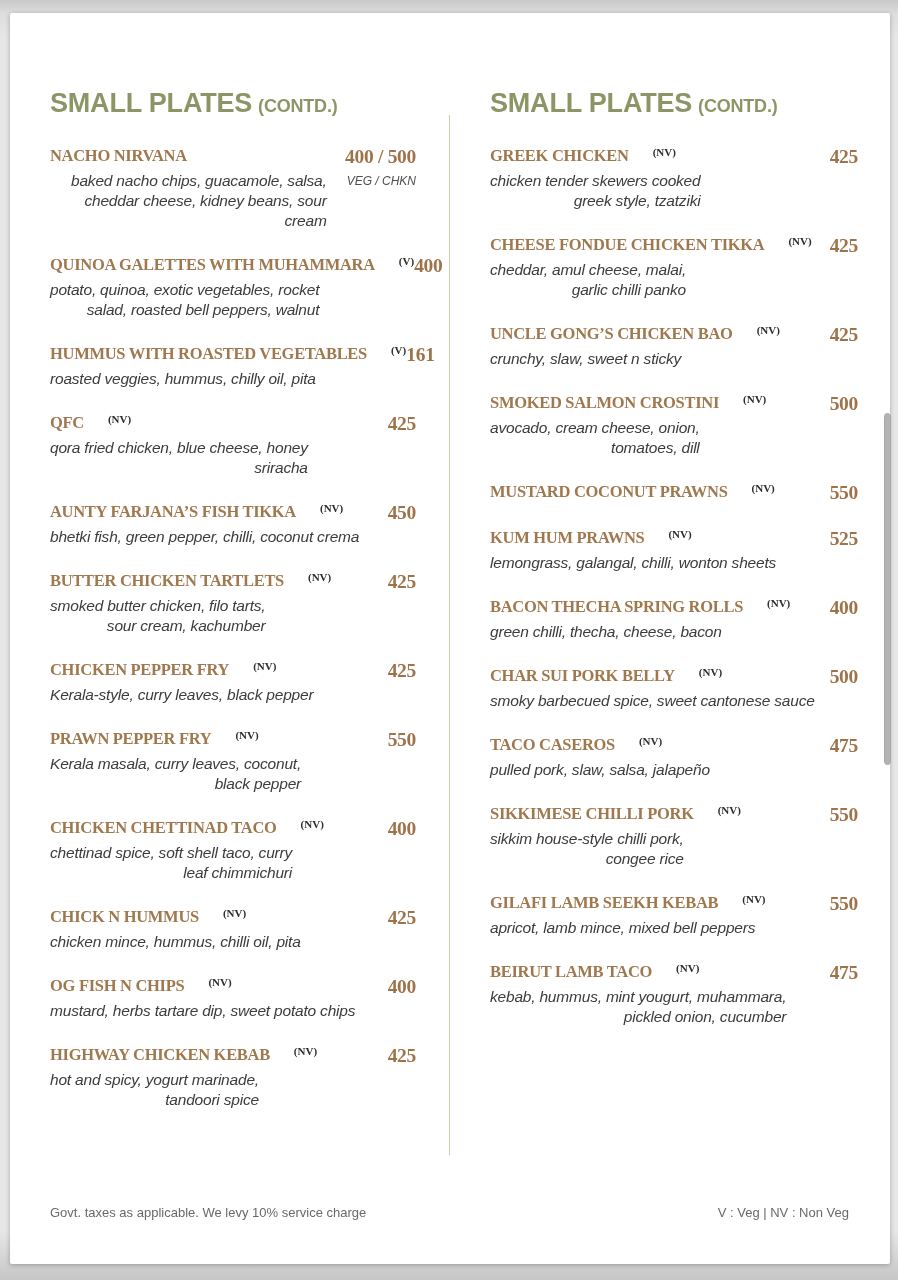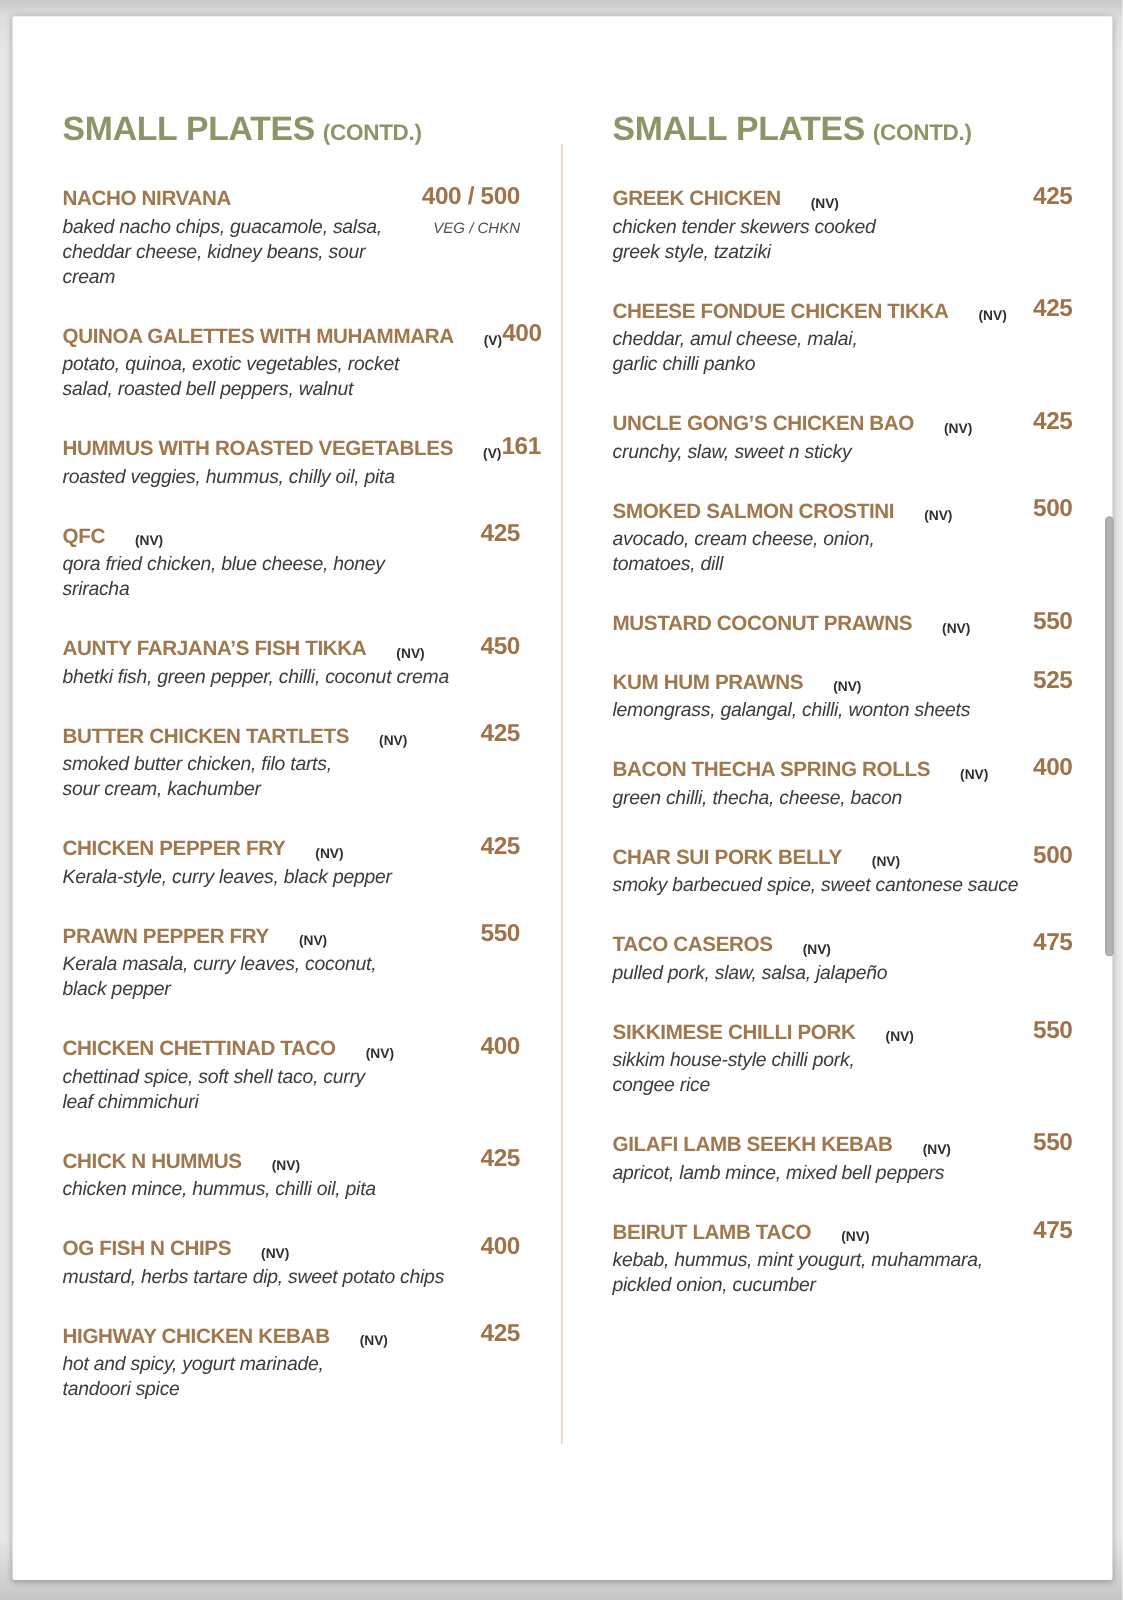--- a/index.html
+++ b/index.html
@@ -22,34 +22,34 @@
   .col{width:366px; margin-left:40px;}
   .col2{width:368px; margin-left:40px;}
   .divider{width:1px; height:1040px; background:var(--divider); margin-left:33px; margin-top:25px; flex:none;}
   h2.section{
     font-stretch:condensed; font-weight:700; color:var(--olive);
     line-height:26px; margin-bottom:27px; letter-spacing:-0.2px; white-space:nowrap;
   }
   h2.section .t{font-size:27px;}
   h2.section .sub{font-size:18px; margin-left:6px;}
   .item{margin-bottom:24px;}
-  .head{display:flex; align-items:flex-end; white-space:nowrap;}
+  .head{display:flex; align-items:flex-start; white-space:nowrap;font-family:Liberation Serif, serif;}
   .name{
     font-stretch:condensed; font-weight:700; font-size:16.5px; letter-spacing:-0.3px;
     color:var(--brown); line-height:20px;
   }
   .tag{
     font-stretch:condensed; font-weight:700; font-size:11px; color:var(--tag);
     margin-left:24px; letter-spacing:0;
   }
   .price{
     font-stretch:condensed; font-weight:700; font-size:19.5px; letter-spacing:-0.3px;
     color:var(--price); margin-left:auto;
   }
-  .body{display:flex; justify-content:space-between; align-items:flex-start; margin-top:3px;}
+  .body{display:flex; justify-content:space-between; align-items:flex-start; margin-top:3px;text-align:right;}
   .desc{
     font-style:italic; font-size:15.5px; line-height:20px; color:var(--desc);
     white-space:pre-line; letter-spacing:-0.2px;
   }
   .note{
     font-style:italic; font-size:12px; color:var(--note); line-height:20px;
     white-space:nowrap; margin-left:20px;
   }
   .footer{
     position:absolute; left:40px; right:41px; top:1192px;
@@ -370,15 +370,19 @@
       <div class="desc">kebab, hummus, mint yougurt, muhammara,
 pickled onion, cucumber</div>
 
     </div>
   </div>
 </div>
     </section>
 
   </div>
 
+  <div class="footer">
+    <span>Govt. taxes as applicable. We levy 10% service charge</span>
+    <span>V : Veg | NV : Non Veg</span>
+  </div>
 </div>
 
 <div class="scroll-thumb"></div>
 
 </body></html>

